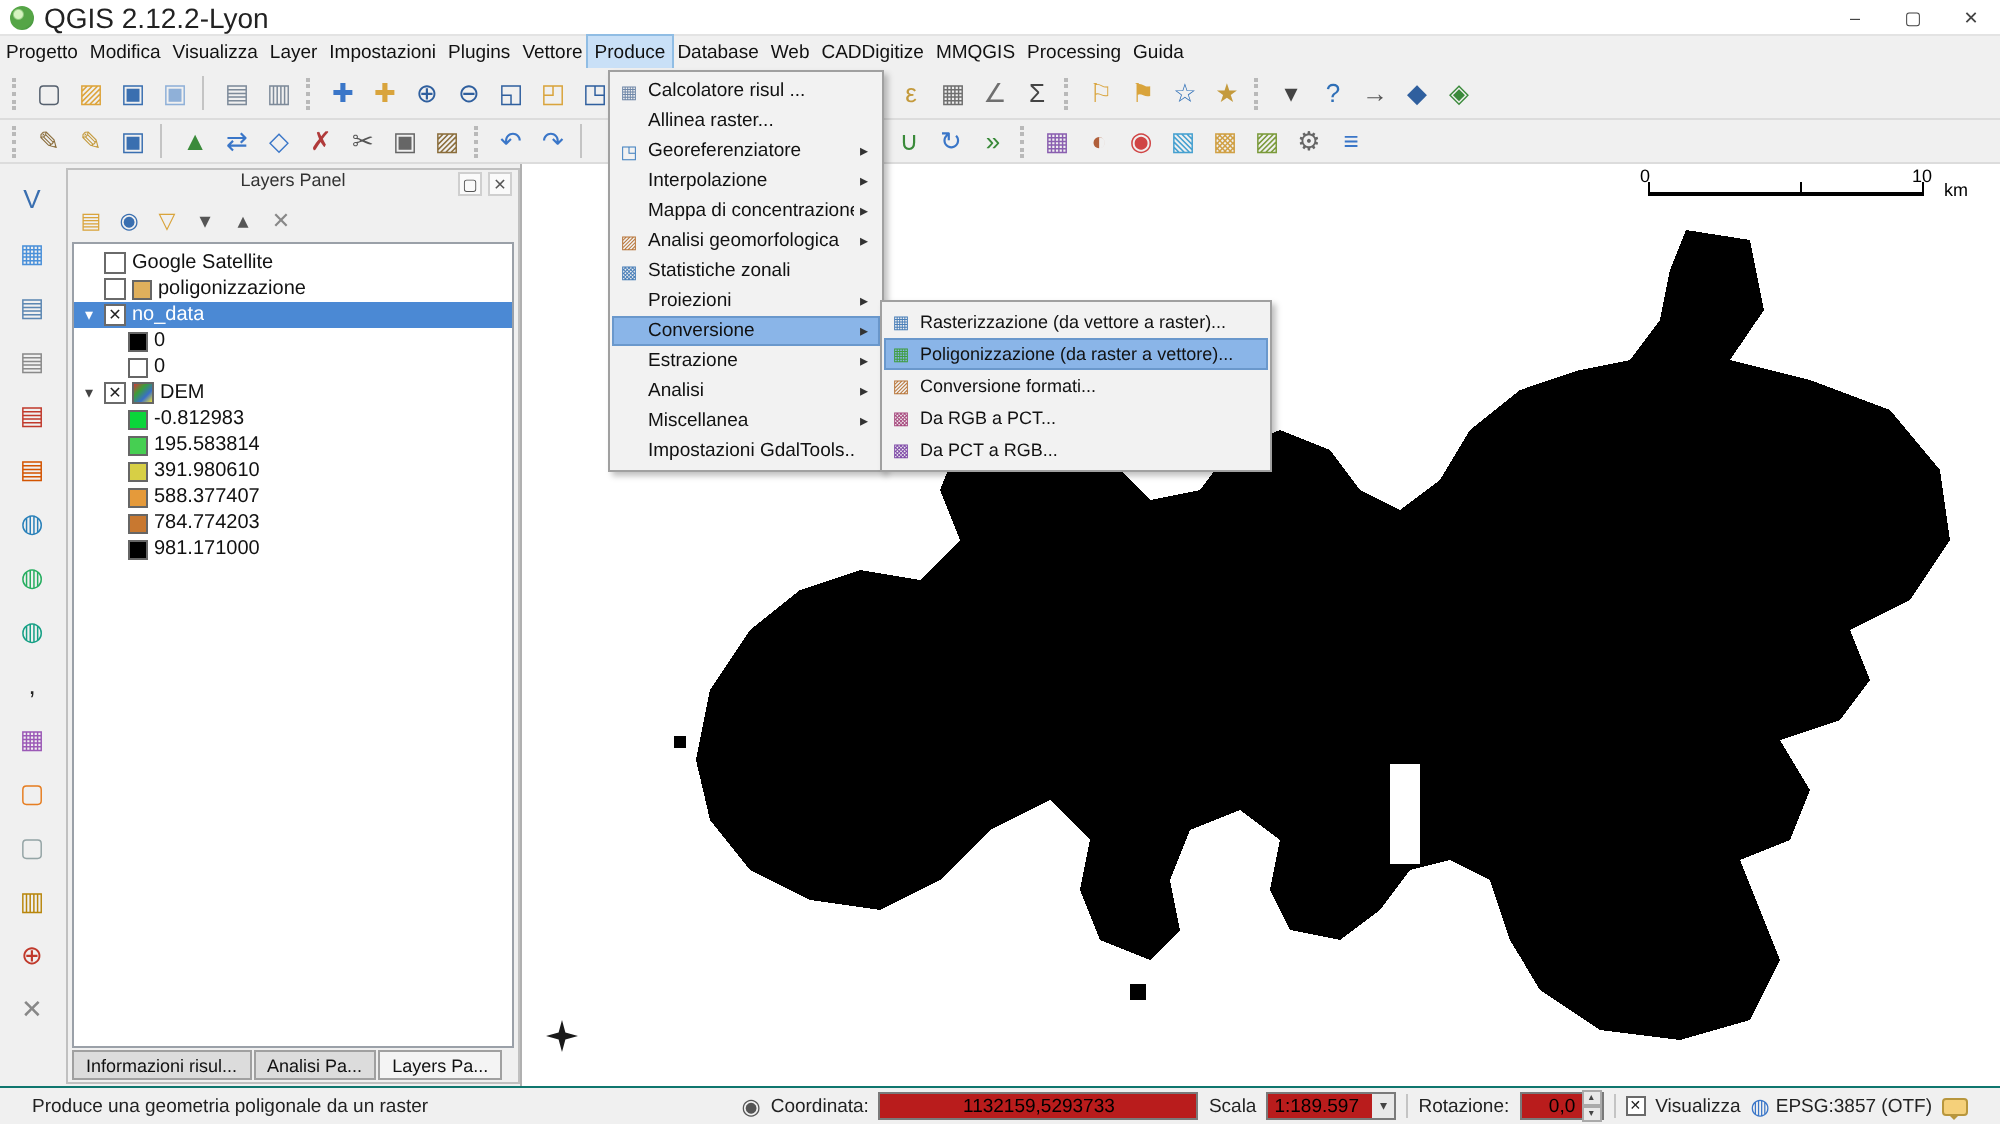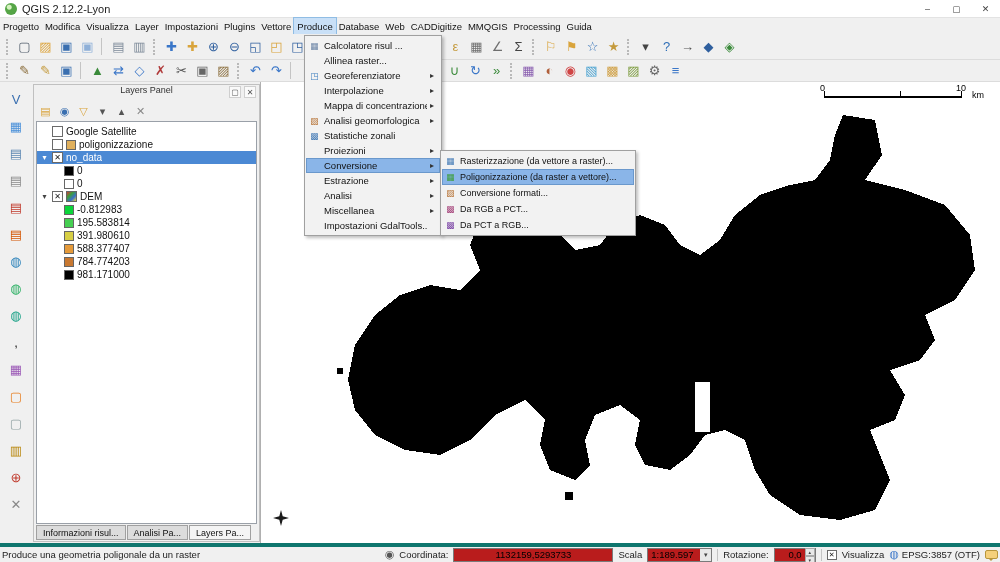--- a/index.html
+++ b/index.html
@@ -2,21 +2,21 @@
 <html><head>
 <meta charset="utf-8">
 <style>
   *{margin:0;padding:0;box-sizing:border-box;}
   html,body{width:1000px;height:562px;overflow:hidden;}
   body{position:relative;background:#f0f0f0;font-family:"Liberation Sans",sans-serif;font-size:11px;color:#111;}
 
   
   .titlebar{position:absolute;top:0;left:0;right:0;height:18px;background:#fff;border-bottom:1px solid #e3e3e3;display:flex;align-items:center;gap:5px;padding-left:5px;}
   .qgis-logo{width:12px;height:12px;border-radius:50%;background:radial-gradient(circle at 35% 35%, #d6f3c0 0 2px, #55a546 3px 65%, #2e7d32);flex:0 0 auto;}
-  .title-text{font-size:11px;color:#222;text-align:center;}
+  .title-text{font-size:14px;color:#222;text-align:center;}
   .win-buttons{margin-left:auto;display:flex;height:100%;}
   .win-btn{width:29px;display:flex;align-items:center;justify-content:center;font-size:9px;color:#444;}
 
   
   .menubar{position:absolute;top:18px;left:0;right:0;height:16px;background:#f0f0f0;display:flex;align-items:stretch;font-size:9.5px;}
   .menu-item{display:flex;align-items:center;padding:0 3px;white-space:nowrap;}
   .menu-item.open{background:#c9e0f7;outline:1px solid #90bde4;}
 
   
   .toolbar{position:absolute;left:0;right:0;background:#f0f0f0;display:flex;align-items:center;padding:0 3px;border-bottom:1px solid #dcdcdc;}
@@ -71,27 +71,27 @@
   .menu-dropdown{position:absolute;left:304px;top:35px;width:138px;background:#f2f2f2;border:1px solid #a0a0a0;box-shadow:2px 2px 3px rgba(0,0,0,.25);z-index:60;padding:2px 1px;font-size:9.5px;}
   .menu-row{height:15px;display:flex;align-items:center;gap:3px;padding:0 2px;white-space:nowrap;}
   .mi-icon{width:13px;text-align:center;font-size:9px;flex:0 0 auto;color:var(--ic,#555);}
   .mi-label{flex:1;overflow:hidden;}
   .mi-arrow{width:8px;font-size:8px;color:#333;flex:0 0 auto;}
   .menu-row.selected{background:#8ab5e8;box-shadow:inset 0 0 0 1px #6a98cc;}
   .submenu{position:absolute;left:440px;top:150px;width:196px;background:#f2f2f2;border:1px solid #a0a0a0;box-shadow:2px 2px 3px rgba(0,0,0,.25);z-index:61;padding:2px 1px;font-size:9px;}
   .submenu .menu-row{height:16px;}
 
   
-  .statusbar{position:absolute;left:0;right:0;bottom:0;height:19px;background:#f0f0f0;border-top:4px solid #0f766e;display:flex;align-items:center;gap:5px;padding:0 2px;font-size:9.5px;color:#222;}
+  .statusbar{position:absolute;left:0;right:0;bottom:0;height:19px;background:#f0f0f0;border-top:1px solid #0f766e;display:flex;align-items:center;gap:5px;padding:0 16px;font-size:9.5px;color:#222;}
   .sb-msg{white-space:nowrap;}
   .sb-right{margin-left:auto;display:flex;align-items:center;gap:5px;}
   .sb-icon{font-size:11px;color:var(--c,#555);}
   .sb-input{height:14px;border:1px solid #7a7a7a;background:#b91c1c;font-size:9.5px;font-family:"Liberation Sans",sans-serif;padding:0 3px;}
   .coord-input{width:160px;text-align:center;}
-  .combo{display:flex;align-items:center;border:1px solid #7a7a7a;background:#fff;height:14px;}
+  .combo{display:flex;align-items:flex-end;border:1px solid #7a7a7a;background:#fff;height:14px;}
   .combo input{border:none;height:12px;}
   .scale-input{width:52px;}
   .rot-input{width:30px;text-align:right;}
   .combo-arrow{width:11px;text-align:center;font-size:7px;color:#444;background:#e8e8e8;height:100%;display:flex;align-items:center;justify-content:center;}
   .spin{display:flex;flex-direction:column;width:10px;height:14px;}
   .spin span{flex:1;font-size:5px;line-height:6px;text-align:center;background:#e8e8e8;border:1px solid #aaa;color:#444;}
   .sb-sep{width:1px;height:12px;background:#c4c4c4;}
   .sb-cb{width:10px;height:10px;border:1px solid #6a6a6a;background:#fff;display:flex;align-items:center;justify-content:center;}
   .sb-cb span{font-size:7px;line-height:1;color:#222;}
   .crs{display:flex;align-items:center;gap:3px;}

